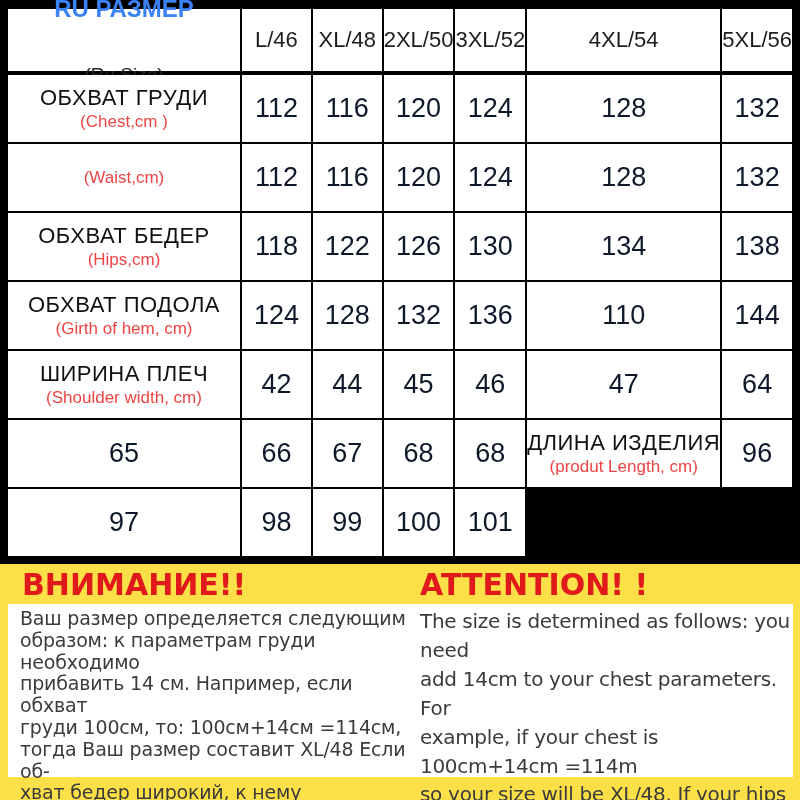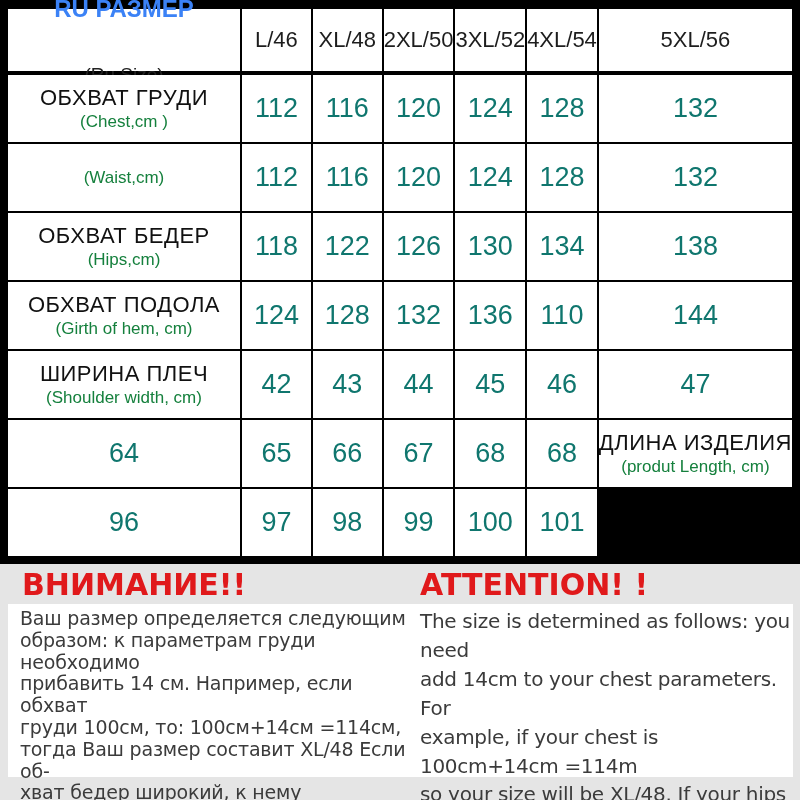--- a/index.html
+++ b/index.html
@@ -10,28 +10,28 @@
   .size-table{position:absolute;left:0;top:0;width:800px;height:564px;background:#000000;
               box-sizing:border-box;padding:9px 8px 8px 8px;}
   .tbl-grid{display:grid;width:100%;height:100%;
             grid-template-columns:232px repeat(6,1fr);
             grid-template-rows:64px repeat(7,1fr);
             gap:2px;background:#000000;}
   .cell{background:#ffffff;display:flex;flex-direction:column;align-items:center;
         justify-content:center;color:#1d1d1d;}
   .cell.hcell{border-bottom:2px solid #000;}
   .lbl-main{font-weight:normal;font-size:22px;letter-spacing:.5px;color:#111;line-height:26px;white-space:nowrap;}
-  .lbl-sub{font-size:17px;color:#15803d;line-height:21px;white-space:nowrap;}
+  .lbl-sub{font-size:17px;color:#ef4444;line-height:21px;white-space:nowrap;}
   .hdr-main{font-weight:bold;font-size:24px;color:#3b82f6;line-height:28px;}
   .hdr-sub{font-size:19px;color:#222;line-height:23px;margin-top:40px;}
   .size-head{font-size:22px;color:#1d1d1d;text-align:center;}
-  .val{font-size:27px;color:#0f766e;}
+  .val{font-size:27px;color:#0f172a;}
 
   
-  .notes{position:absolute;left:0;top:564px;width:800px;height:236px;background:#e5e5e5;}
+  .notes{position:absolute;left:0;top:564px;width:800px;height:236px;background:#fde047;}
   .notes-white{position:absolute;left:8px;right:7px;top:40px;bottom:23px;background:#ffffff;}
   .note-heading{position:absolute;top:3px;font-weight:bold;font-size:30px;line-height:36px;
                 color:#e0191b;font-family:"DejaVu Sans",sans-serif;letter-spacing:0px;}
   .note-heading.left{left:22px;}
   .note-heading.right{left:420px;}
   .note-body{position:absolute;white-space:pre-line;color:#3b3b3b;
              font-family:"DejaVu Sans",sans-serif;}
   .note-body.left{left:20px;top:44px;width:392px;font-size:19px;line-height:21.8px;letter-spacing:-0.2px;}
   .note-body.right{left:420px;top:43px;width:378px;font-size:20px;line-height:28.9px;letter-spacing:-0.3px;}
 </style>
@@ -156,23 +156,20 @@
       <div class="cell">
           <span class="val">144</span>
         </div>
 
       <div class="cell">
         <span class="lbl-main">ШИРИНА ПЛЕЧ</span>
         <span class="lbl-sub">(Shoulder width, cm)</span>
       </div>
       <div class="cell">
           <span class="val">42</span>
-        </div>
-      <div class="cell">
-          <span class="val">43</span>
         </div>
       <div class="cell">
           <span class="val">44</span>
         </div>
       <div class="cell">
           <span class="val">45</span>
         </div>
       <div class="cell">
           <span class="val">46</span>
         </div>

